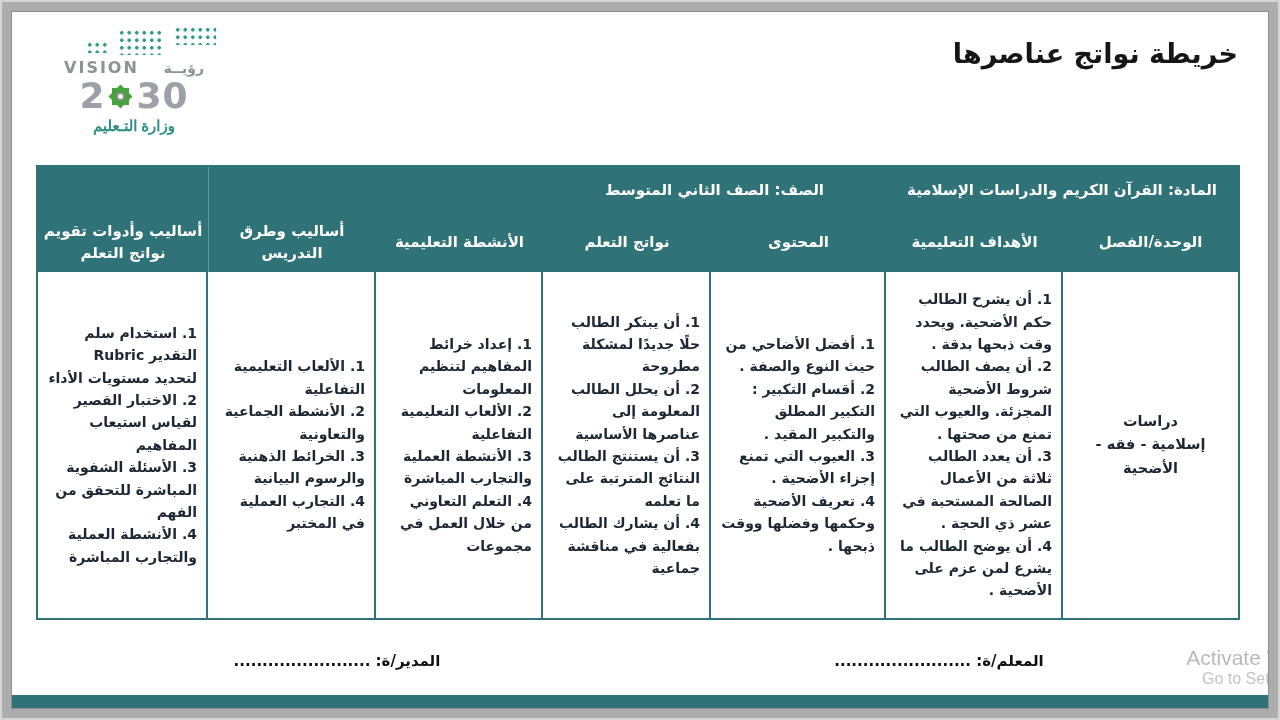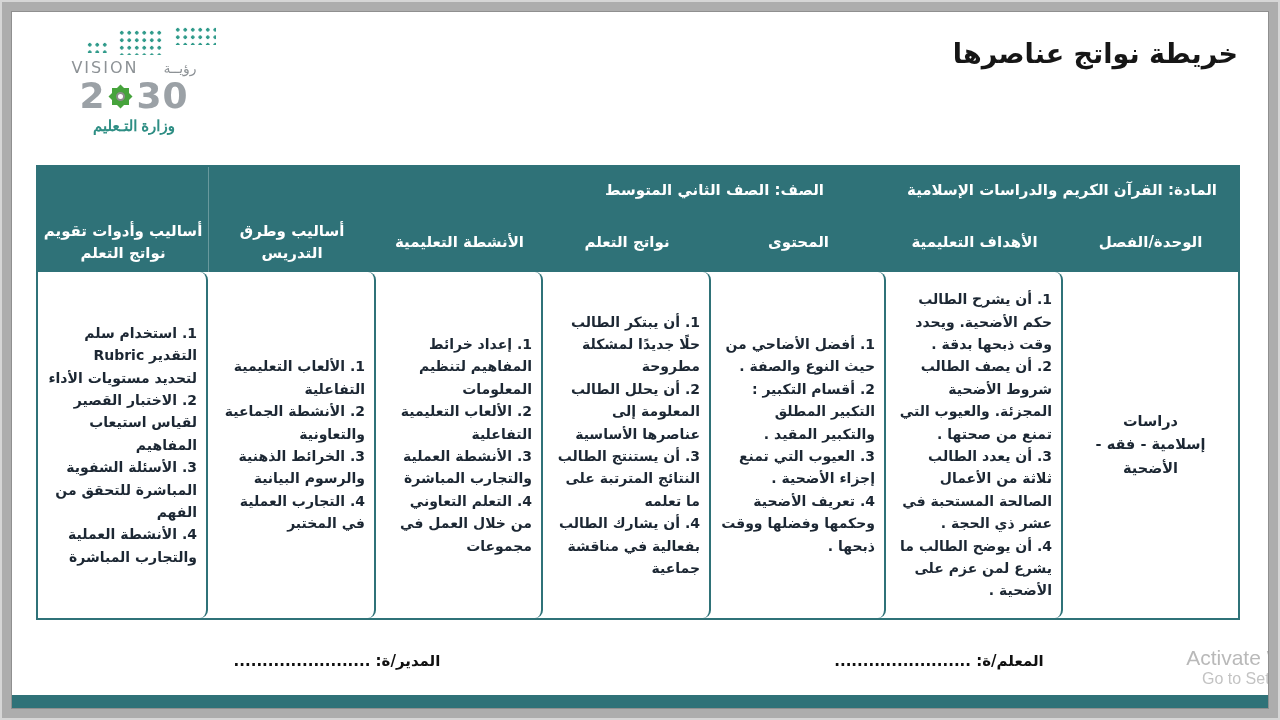--- a/index.html
+++ b/index.html
@@ -11,21 +11,21 @@
 
   
   .doc-title { position:absolute; top:26px; right:30px; font-size:27px; font-weight:bold; color:#161616; }
 
   .logo { position:absolute; top:14px; left:22px; width:200px; }
   .logo-dots { position:relative; height:32px; }
   .dp { position:absolute; background-image:radial-gradient(circle,#2f9a8a 1.6px,transparent 2px); background-size:7.5px 7.5px; }
   .dp1 { left:52px; top:15px; width:24px; height:12px; }
   .dp2 { left:84px; top:3px;  width:46px; height:26px; }
   .dp3 { left:140px; top:0;   width:42px; height:19px; }
-  .logo-vision { display:flex; justify-content:center; gap:25px; align-items:baseline; color:#8d9296; font-weight:normal; }
+  .logo-vision { display:flex; justify-content:center; gap:25px; align-items:baseline; color:#8d9296; font-weight:bold; }
   .v-en { font-size:16px; letter-spacing:2px; }
   .v-ar { font-size:14px; }
   .logo-year { display:flex; align-items:center; justify-content:center; font-size:36px; line-height:1; font-weight:bold; color:#9ba1a6; letter-spacing:1px; margin-top:1px; }
   .emblem { position:relative; width:27px; height:27px; display:inline-block; margin:0 2px; }
   .emblem .sq  { position:absolute; inset:5px; background:#46a33c; }
   .emblem .r45 { transform:rotate(45deg); }
   .emblem .ctr { position:absolute; inset:9px; background:#fff; border-radius:50%; border:2px solid #8c8c8c; }
   .logo-ministry { text-align:center; color:#2e8e84; font-size:15px; font-weight:bold; margin-top:3px;font-family:Liberation Serif, serif; }
 
   
@@ -39,21 +39,21 @@
   .meta-cell, .head-cell { background:#2f7278; color:#fff; font-weight:bold;
     display:flex; align-items:center; justify-content:center; text-align:center; }
   .meta-cell { font-size:15px; }
   .span2 { grid-column:span 2; }
   .span3 { grid-column:span 3; }
   .head-cell { font-size:15px; line-height:1.5; white-space:pre-line; }
   .head-divider { position:absolute; top:0; left:170px; width:1px; height:105px; background:rgba(255,255,255,.28); }
 
   .body-cell { background:#fff; padding:8px 9px; display:flex; flex-direction:column; justify-content:center;
     font-size:14px; font-weight:bold; line-height:1.6; color:#1c2733; text-align:right; overflow:hidden; }
-  .body-cell + .body-cell { border-inline-start:2px solid #2f7278;border-radius:8px; }
+  .body-cell + .body-cell { border-inline-start:2px solid #2f7278; }
   .unit-cell { text-align:center; font-size:14.5px; padding:8px 32px; }
   .cell-item { text-align:right; }
 
   
   .sig-row { position:absolute; top:640px; right:28px; width:1204px; display:flex; direction:rtl; }
   .sig { flex:1; text-align:center; font-size:15px; font-weight:bold; color:#101010; }
 
   .bottom-bar { position:absolute; left:0; right:0; bottom:0; height:13px; background:#2f7278; }
 
   .watermark { position:absolute; left:1146px; bottom:20px; direction:ltr; text-align:right;

